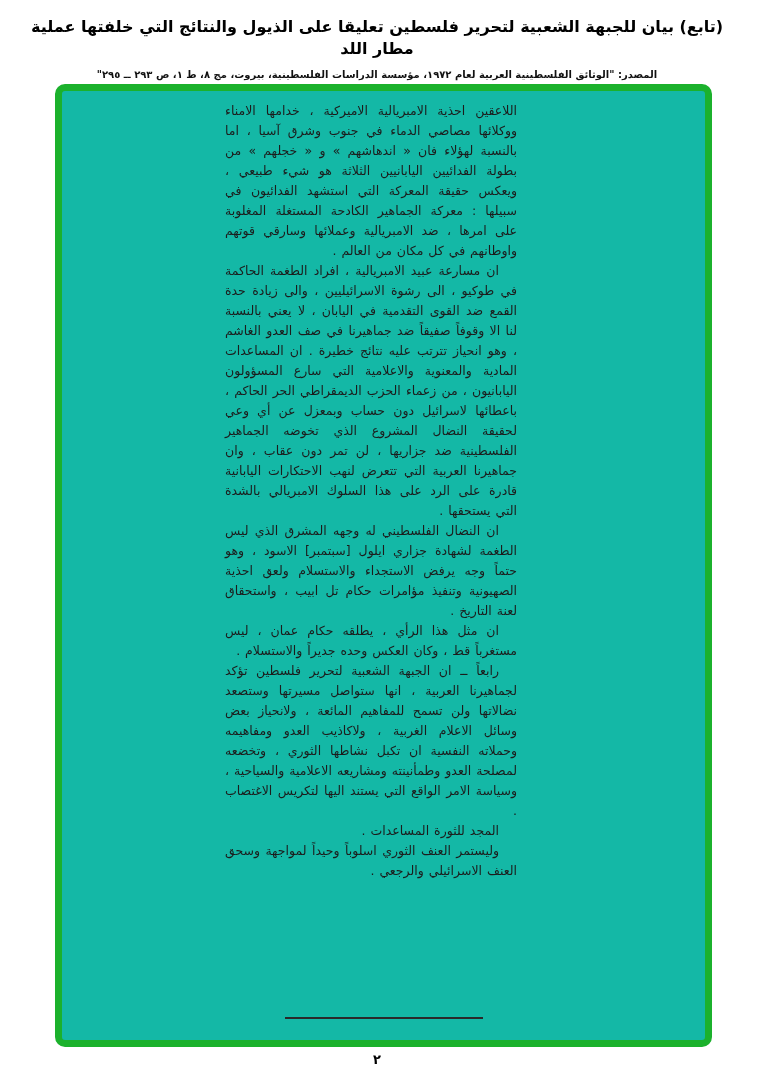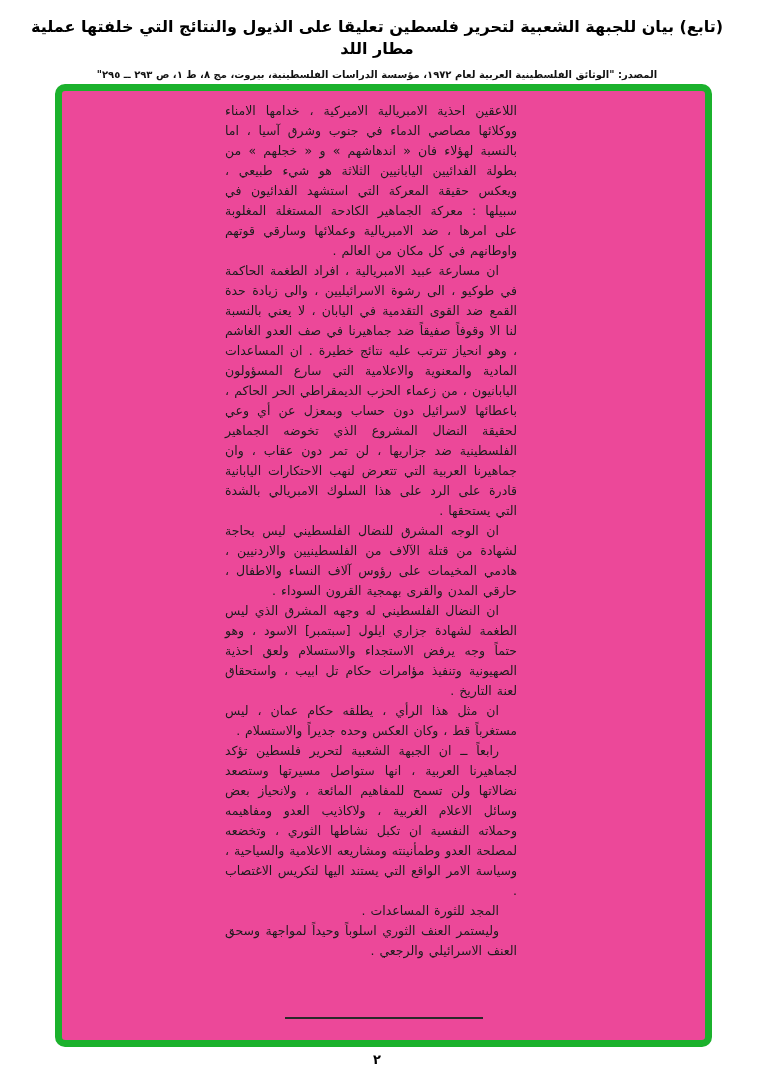--- a/index.html
+++ b/index.html
@@ -34,21 +34,21 @@
     font-size:10px;
     font-weight:bold;
     color:#111111;
   }
   .doc-box{
     position:absolute;
     left:55px;top:84px;
     width:643px;height:949px;
     border:7px solid #1bb12c;
     border-radius:10px;
-    background:#ec4899;
+    background:#14b8a6;
   }
   .text-col{
     position:absolute;
     left:163px;top:10px;
     width:292px;
     direction:rtl;
     text-align:justify;
     color:#1c1c1c;
     font-size:12.5px;
     line-height:20px;
@@ -85,21 +85,20 @@
 
   <div class="header">
     <div class="doc-title">(تابع) بيان للجبهة الشعبية لتحرير فلسطين تعليقا على الذيول والنتائج التي خلفتها عملية مطار اللد</div>
     <div class="doc-source">المصدر: "الوثائق الفلسطينية العربية لعام ١٩٧٢، مؤسسة الدراسات الفلسطينية، بيروت، مج ٨، ط ١، ص ٢٩٣ ــ ٢٩٥"</div>
   </div>
 
   <div class="doc-box" style="border-color: rgb(27, 177, 44);">
     <div class="text-col">
         <p>اللاعقين احذية الامبريالية الاميركية ، خدامها الامناء ووكلائها مصاصي الدماء في جنوب وشرق آسيا ، اما بالنسبة لهؤلاء فان « اندهاشهم » و « خجلهم » من بطولة الفدائيين اليابانيين الثلاثة هو شيء طبيعي ، ويعكس حقيقة المعركة التي استشهد الفدائيون في سبيلها : معركة الجماهير الكادحة المستغلة المغلوبة على امرها ، ضد الامبريالية وعملائها وسارقي قوتهم واوطانهم في كل مكان من العالم .</p>
         <p class="indent">ان مسارعة عبيد الامبريالية ، افراد الطغمة الحاكمة في طوكيو ، الى رشوة الاسرائيليين ، والى زيادة حدة القمع ضد القوى التقدمية في اليابان ، لا يعني بالنسبة لنا الا وقوفاً صفيقاً ضد جماهيرنا في صف العدو الغاشم ، وهو انحياز تترتب عليه نتائج خطيرة . ان المساعدات المادية والمعنوية والاعلامية التي سارع المسؤولون اليابانيون ، من زعماء الحزب الديمقراطي الحر الحاكم ، باعطائها لاسرائيل دون حساب وبمعزل عن أي وعي لحقيقة النضال المشروع الذي تخوضه الجماهير الفلسطينية ضد جزاريها ، لن تمر دون عقاب ، وان جماهيرنا العربية التي تتعرض لنهب الاحتكارات اليابانية قادرة على الرد على هذا السلوك الامبريالي بالشدة التي يستحقها .</p>
-        <p class="indent">ان الوجه المشرق للنضال الفلسطيني ليس بحاجة لشهادة من قتلة الآلاف من الفلسطينيين والاردنيين ، هادمي المخيمات على رؤوس آلاف النساء والاطفال ، حارقي المدن والقرى بهمجية القرون السوداء .</p>
         <p class="indent">ان النضال الفلسطيني له وجهه المشرق الذي ليس الطغمة لشهادة جزاري ايلول [سبتمبر] الاسود ، وهو حتماً وجه يرفض الاستجداء والاستسلام ولعق احذية الصهيونية وتنفيذ مؤامرات حكام تل ابيب ، واستحقاق لعنة التاريخ .</p>
         <p class="indent">ان مثل هذا الرأي ، يطلقه حكام عمان ، ليس مستغرباً قط ، وكان العكس وحده جديراً والاستسلام .</p>
         <p class="indent">رابعاً ــ ان الجبهة الشعبية لتحرير فلسطين تؤكد لجماهيرنا العربية ، انها ستواصل مسيرتها وستصعد نضالاتها ولن تسمح للمفاهيم المائعة ، ولانحياز بعض وسائل الاعلام الغربية ، ولاكاذيب العدو ومفاهيمه وحملاته النفسية ان تكبل نشاطها الثوري ، وتخضعه لمصلحة العدو وطمأنينته ومشاريعه الاعلامية والسياحية ، وسياسة الامر الواقع التي يستند اليها لتكريس الاغتصاب .</p>
         <p class="indent">المجد للثورة المساعدات .</p>
         <p class="indent">وليستمر العنف الثوري اسلوباً وحيداً لمواجهة وسحق العنف الاسرائيلي والرجعي .</p>
       </div>
     <div class="end-divider"></div>
   </div>
 
   <div class="page-number">٢</div>

